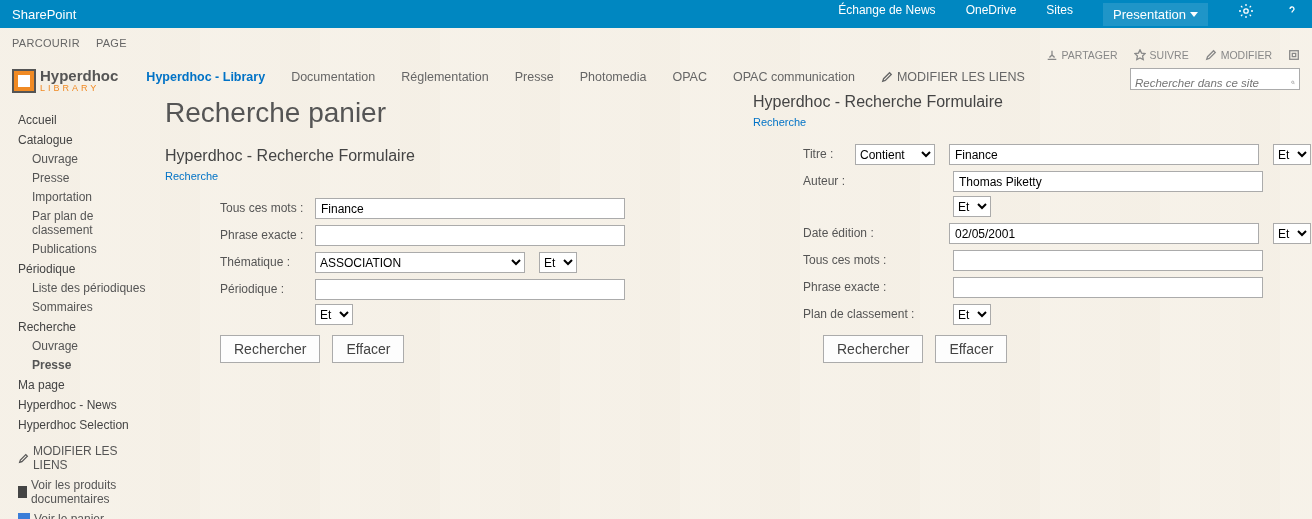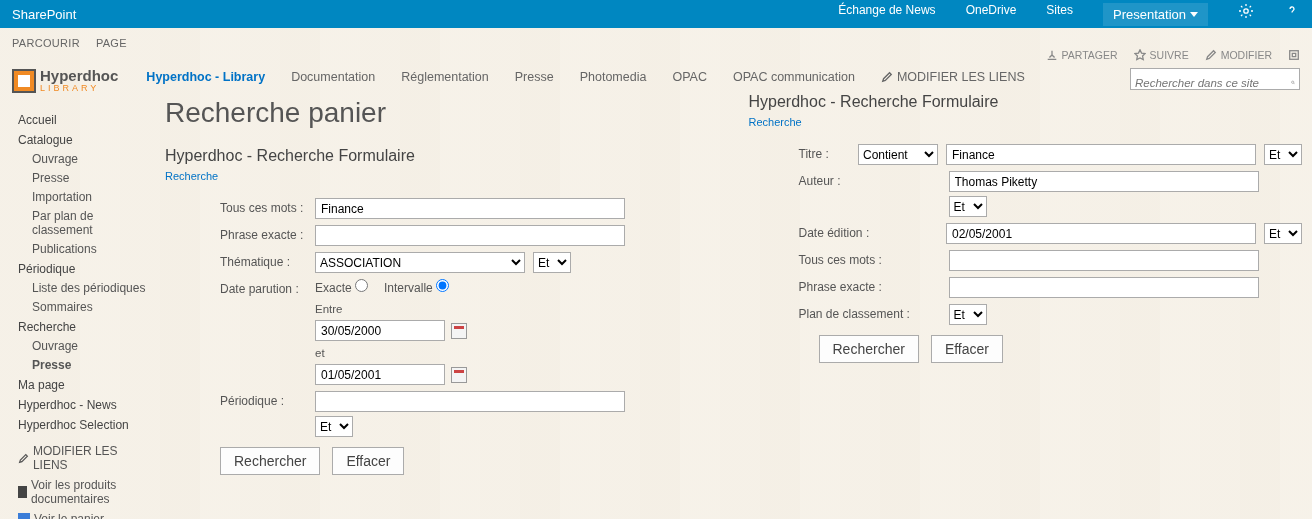--- a/index.html
+++ b/index.html
@@ -72,21 +72,21 @@
   .date-line { display: flex; align-items: center; gap: 6px; }
   .date-txt { width: 130px; height: 21px; border: 1px solid #ababab; padding: 0 5px; font-size: 12px; background: #fff; }
   .cal-icon { width: 16px; height: 16px; border: 1px solid #999; background: #f4f4f4; cursor: pointer; position: relative; }
   .cal-icon::before { content: ""; position: absolute; top: 2px; left: 2px; right: 2px; height: 3px; background: #c44; }
   
   .btn-row { display: flex; gap: 12px; margin-top: 10px; padding-left: 55px; }
   .col-right .btn-row { padding-left: 70px; }
   .btn { border: 1px solid #ababab; background: #fdfdfd; padding: 5px 13px; font-size: 14px; cursor: pointer; color: #444; }
   
   .field-stack { display: flex; flex-direction: column; gap: 4px; align-items: flex-start; }
-  .inline-flex { display: flex; gap: 8px; align-items: flex-end; }
+  .inline-flex { display: flex; gap: 14px; align-items: flex-end; }
   .ph { color: #999; }
   .col-right .txt { width: 310px; }
   .triangle-down { width: 0; height: 0; border-left: 4px solid transparent; border-right: 4px solid transparent; border-top: 5px solid #fff; }
 </style>
 </head>
 <body>
 
 <div class="suite-bar">
   <span class="suite-left">SharePoint</span>
   <div class="suite-right">
@@ -232,39 +232,20 @@
           <div class="form-field"><input class="txt" style=""></div>
         </div>
         <div class="form-row">
           <div class="form-label">Thématique :</div>
           <div class="form-field inline-flex">
             <select class="sel them"><option>ASSOCIATION</option></select>
             <select class="sel op"><option>Et</option></select>
           </div>
         </div>
         <div class="form-row">
-          <div class="form-label">Date parution :</div>
-          <div class="form-field field-stack">
-            <div class="radio-row">
-              <label><span>Exacte</span> <input type="radio" name="pdm" style=""></label>
-              <label><span>Intervalle</span> <input type="radio" name="pdm" checked="" style=""></label>
-            </div>
-            <div class="date-sub">Entre</div>
-            <div class="date-line">
-              <input class="date-txt" value="30/05/2000" style="">
-              <span class="cal-icon"></span>
-            </div>
-            <div class="date-sub">et</div>
-            <div class="date-line">
-              <input class="date-txt" value="01/05/2001" style="">
-              <span class="cal-icon"></span>
-            </div>
-          </div>
-        </div>
-        <div class="form-row">
           <div class="form-label">Périodique :</div>
           <div class="form-field field-stack">
             <input class="txt" style="">
             <select class="sel op"><option>Et</option></select>
           </div>
         </div>
         <div class="btn-row">
           <button class="btn">Rechercher</button>
           <button class="btn">Effacer</button>
         </div>

